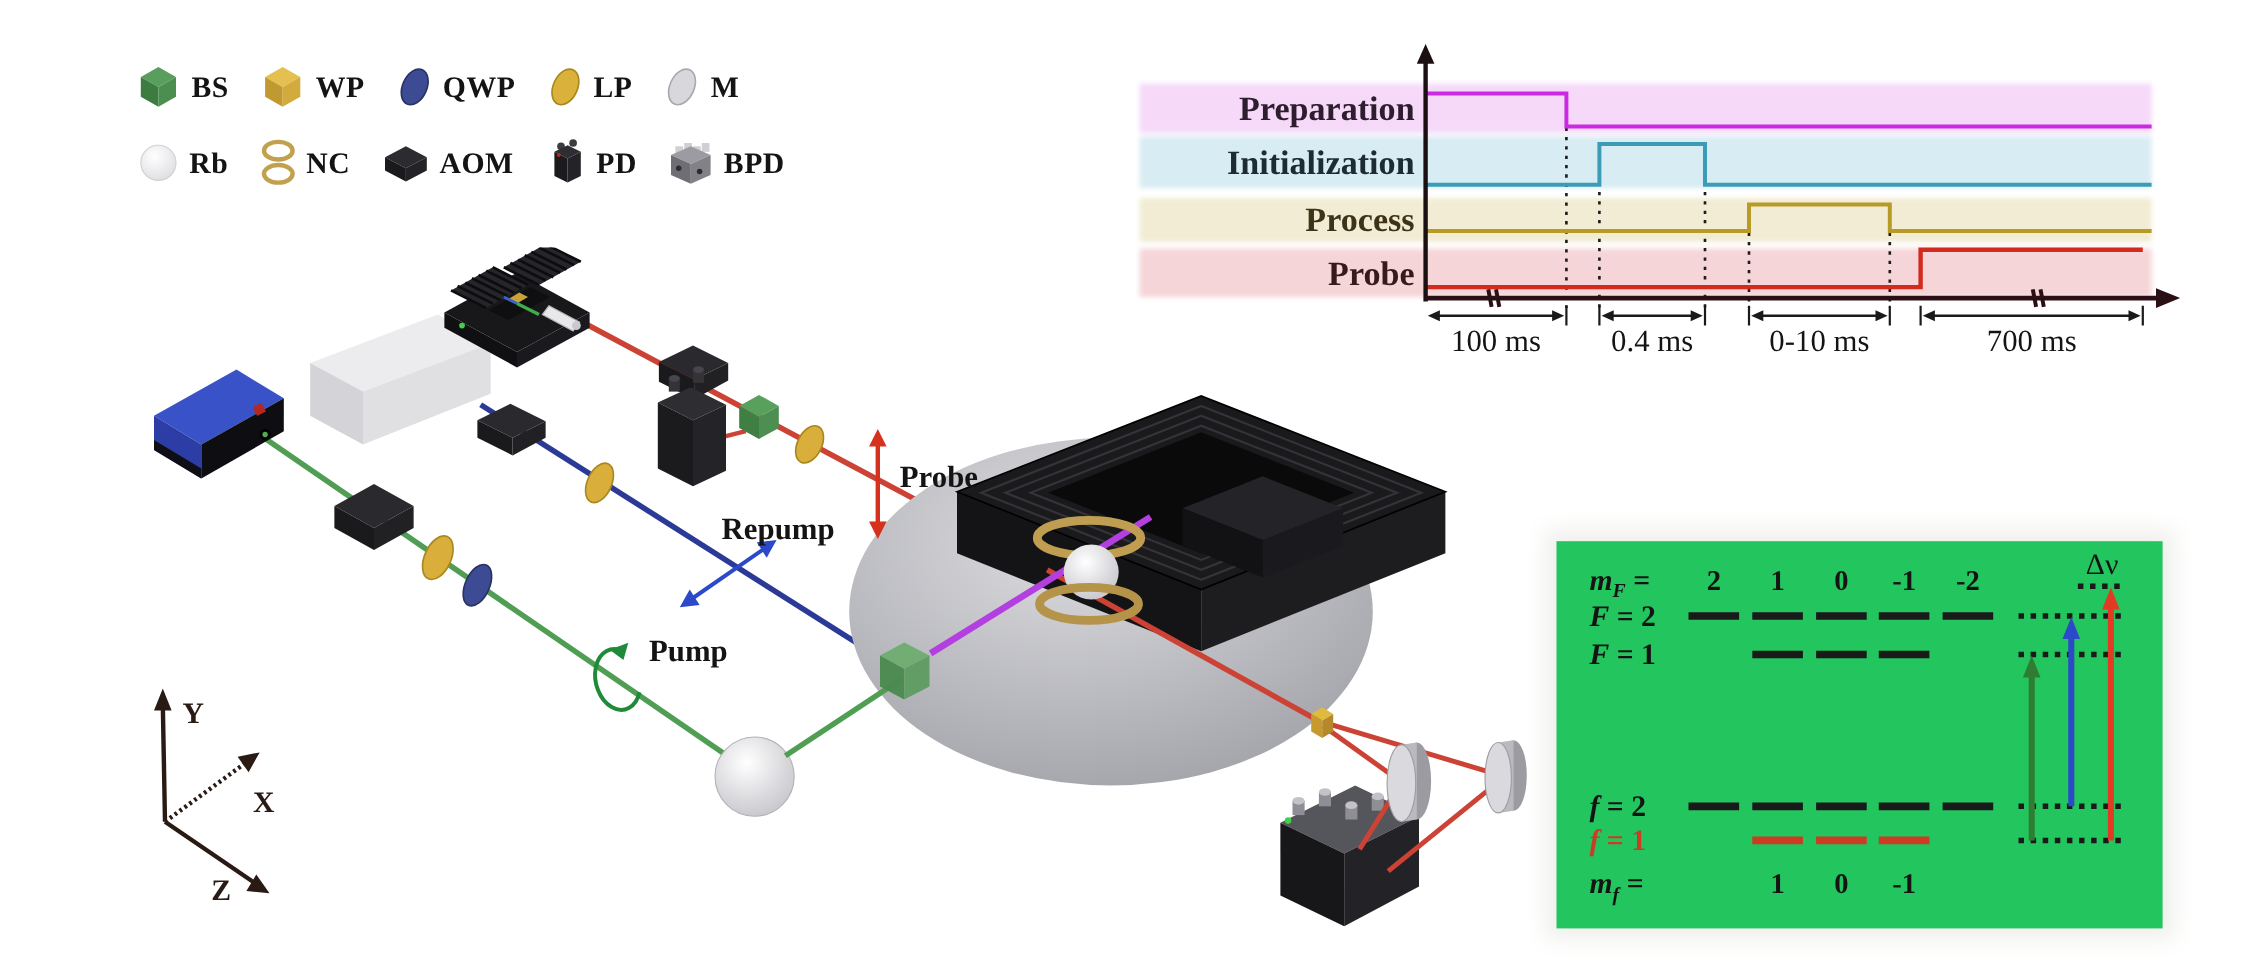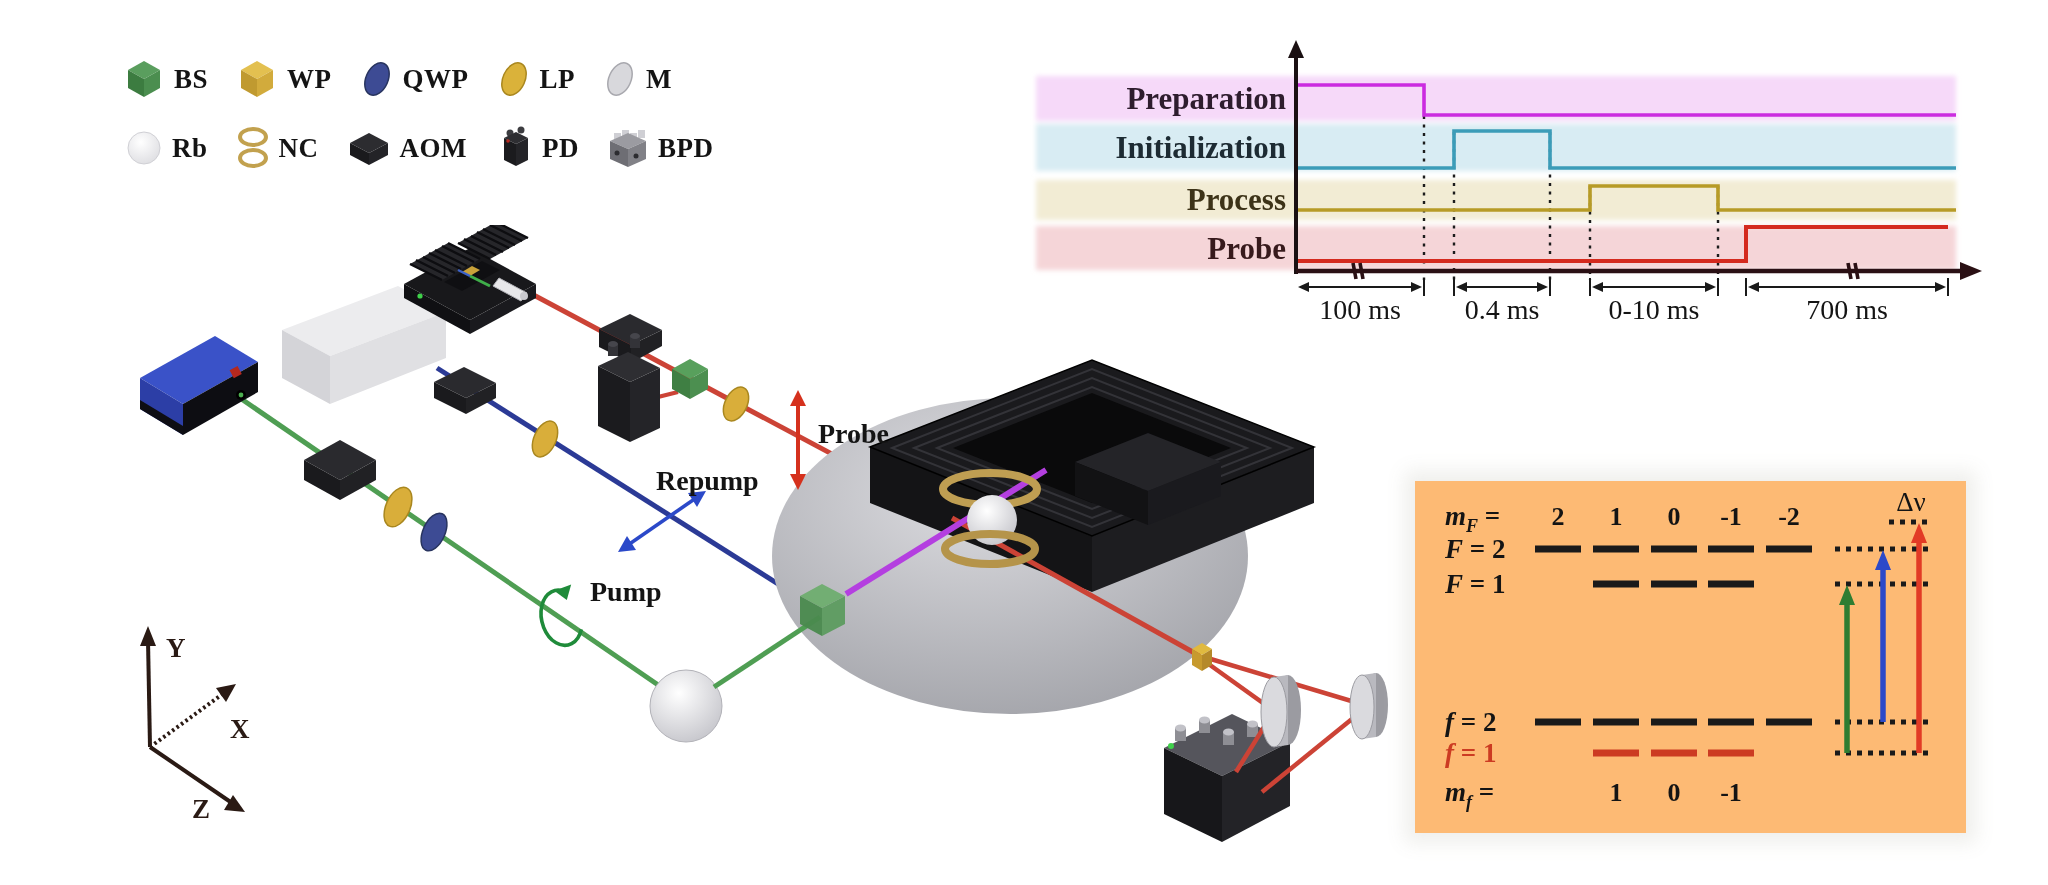--- a/index.html
+++ b/index.html
@@ -3,22 +3,22 @@
 <meta charset="utf-8">
 <style>
   html,body{margin:0;padding:0;background:#fff;}
   #root{position:relative;width:2048px;height:885px;background:#fff;overflow:hidden;
         font-family:"Liberation Serif",serif;}
   .legend-row{position:absolute;display:flex;align-items:center;}
   .leg-item{display:flex;align-items:center;gap:8px;margin-right:27px;}
   .leg-label{font-weight:700;font-size:27px;color:#141414;letter-spacing:.5px;}
   svg text{font-family:"Liberation Serif",serif;}
   #timing{position:absolute;left:1028px;top:28px;}
-  #levels{position:absolute;left:1415px;top:481px;width:551px;height:352px;
-          background:#fdba74;box-shadow:0 0 18px 10px rgba(238,238,235,.95);}
+  #levels{position:absolute;left:1415px;top:492px;width:551px;height:352px;
+          background:#22c55e;box-shadow:0 0 18px 10px rgba(238,238,235,.95);}
   #scene{position:absolute;left:80px;top:225px;}
 </style>
 </head>
 <body>
 
 <div id="root">
 
   <svg id="scene" width="1360" height="655" viewBox="80 225 1360 655">
     <defs>
       <radialGradient id="gsph" cx="40%" cy="32%" r="75%">

